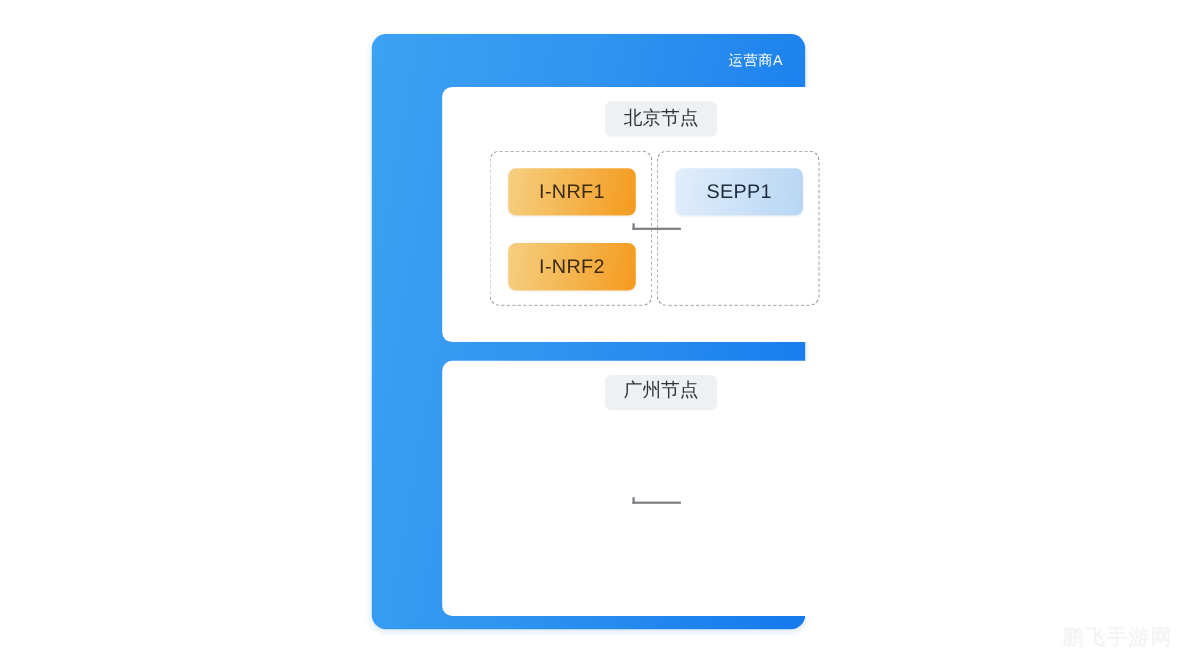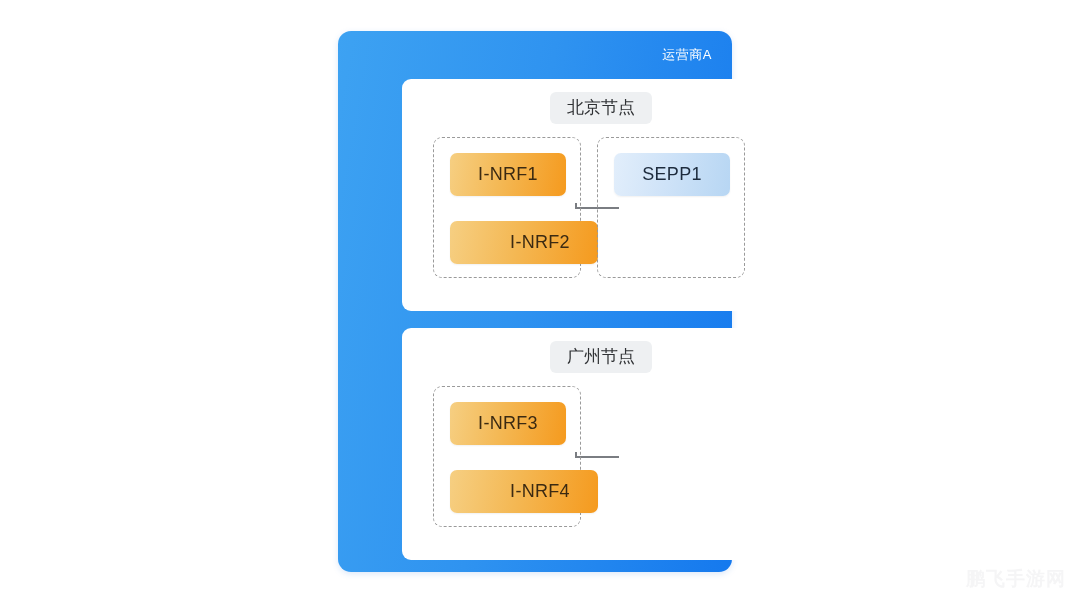--- a/index.html
+++ b/index.html
@@ -44,21 +44,21 @@
   .node-panel {
     position: absolute;
     left: 16px;
     width: 398px;
     background: #ffffff;
     border-radius: 9px;
     box-sizing: border-box;
     margin-left: 48px;
   }
   .node-panel.beijing { top: 48px; height: 232px; }
-  .node-panel.guangzhou { top: 297px; height: 232px; }
+  .node-panel.guangzhou { top: 297px; height: 232px; font-family: Liberation Mono, monospace; }
 
   .node-title-wrap {
     position: absolute;
     top: 13px;
     left: 0;
     right: 0;
     text-align: center;
   }
   .node-title {
     display: inline-block;
@@ -75,41 +75,41 @@
   
   .dashed-group {
     position: absolute;
     border: 1.6px dashed #9a9a9a;
     border-radius: 9px;
     box-sizing: border-box;
     top: 58px;
     width: 148px;
     height: 141px;
   }
-  .dashed-group.left  { left: 31px; text-align: right; }
+  .dashed-group.left  { left: 43px; text-align: right; }
   .dashed-group.right { left: 195px; }
 
   
   .fn-box {
     position: absolute;
     left: 16px;
     width: 116px;
     height: 43px;
     border-radius: 7px;
     display: flex;
     align-items: center;
     justify-content: center;
     font-size: 18px;
     letter-spacing: 0.3px;
     white-space: nowrap;
     user-select: none;
     box-shadow: 0 1px 2px rgba(0,0,0,0.06);
   }
   .fn-box.slot-1 { top: 15px; }
-  .fn-box.slot-2 { top: 83px; padding-left: 32px; }
+  .fn-box.slot-2 { top: 83px; }
 
   .fn-box.nrf {
     background: linear-gradient(100deg, #f6cf82 0%, #f4b854 45%, #f59a1e 100%);
     color: #3b2a12;
   }
   .fn-box.sepp {
     background: linear-gradient(100deg, #e2eefb 0%, #cfe3f8 45%, #b7d6f3 100%);
     color: #1d2b3d;
   }
 
@@ -169,22 +169,18 @@
     </div>
   </div>
 
   <div class="node-panel guangzhou">
     <div class="node-title-wrap">
       <span class="node-title">广州节点</span>
     </div>
 
     <div class="connector"></div>
 
-    <div class="dashed-group left">
-      <div class="fn-box nrf slot-1">I-NRF3</div>
-      <div class="fn-box nrf slot-2">I-NRF4</div>
-    </div>
 
   </div>
 
 </div>
 
 <div class="watermark">鹏飞手游网</div>
 
 </body></html>

